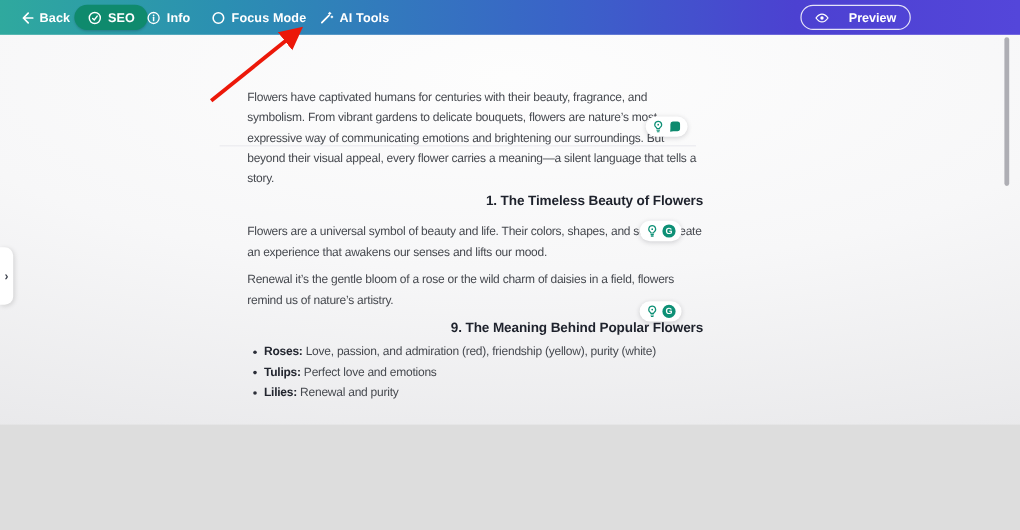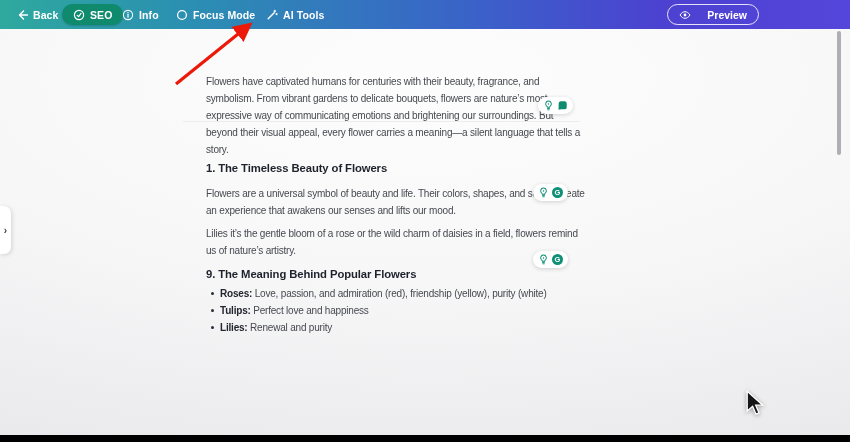--- a/index.html
+++ b/index.html
@@ -1,17 +1,17 @@
 <!DOCTYPE html>
 <html><head>
 <meta charset="utf-8">
 <style>
   html,body{margin:0;padding:0;background:#ddd;}
   .screen{
-    position:relative;width:850px;height:442px;overflow:hidden;
+    position:relative;width:850px;height:354px;overflow:hidden;
     background:radial-gradient(120% 95% at 50% 18%, #fdfdfd 0%, #f7f7f8 48%, #e8e8ea 100%);
     font-family:"Liberation Sans",sans-serif;
   }
   
   .topbar{
     position:absolute;left:0;top:0;width:850px;height:29px;z-index:4;
     background:linear-gradient(90deg,#2fa99e 0%,#2b8fb2 22%,#3a63c8 55%,#4c41d1 78%,#5446da 100%);
   }
   .tb-item{
     position:absolute;top:0;height:29px;display:flex;align-items:center;gap:5px;
@@ -30,21 +30,21 @@
   .arrow-layer{position:absolute;left:0;top:0;width:850px;height:442px;z-index:6;pointer-events:none}
   
   .content{position:absolute;left:206px;top:60px;width:380px;z-index:1}
   .content h1{
     margin:0;font-size:19px;line-height:29px;font-weight:700;color:#232a38;letter-spacing:-.1px;
   }
   .content p{
     margin:0;font-size:10px;line-height:17px;color:#46494f;letter-spacing:-.2px;
   }
   .content h2{
-    margin:0;font-size:11.3px;line-height:17px;font-weight:700;color:#1e222c;letter-spacing:-.1px;
+    margin:0;font-size:11.3px;line-height:17px;font-weight:700;color:#1e222c;letter-spacing:-.1px;text-align:right;
   }
   .mt-intro{margin-top:13px !important}
   .mt-h1a{margin-top:2px !important}
   .mt-p2{margin-top:8px !important}
   .mt-p3{margin-top:6px !important}
   .mt-h2a{margin-top:7px !important}
   .mt-p4{margin-top:8px !important}
   .content ul{margin:2px 0 0;padding:0 0 0 14px;list-style:none}
   .content li{position:relative;font-size:10px;line-height:17px;color:#46494f;letter-spacing:-.2px}
   .content li::before{content:"";position:absolute;left:-9px;top:7px;width:3px;height:3px;border-radius:50%;background:#2b2e38}
@@ -141,28 +141,28 @@
   <div class="divider"></div>
 
   <div class="content">
 
     <p class="mt-intro">Flowers have captivated humans for centuries with their beauty, fragrance, and symbolism. From vibrant gardens to delicate bouquets, flowers are nature’s most expressive way of communicating emotions and brightening our surroundings. But beyond their visual appeal, every flower carries a meaning—a silent language that tells a story.</p>
 
     <h2 class="mt-h1a">1. The Timeless Beauty of Flowers</h2>
 
     <p class="mt-p2">Flowers are a universal symbol of beauty and life. Their colors, shapes, and scents create an experience that awakens our senses and lifts our mood.</p>
 
-    <p class="mt-p3">Lilies it’s the gentle bloom of a rose or the wild charm of daisies in a field, flowers remind us of nature’s artistry.</p>
+    <p class="mt-p3">Renewal it’s the gentle bloom of a rose or the wild charm of daisies in a field, flowers remind us of nature’s artistry.</p>
 
     <h2 class="mt-h2a">9. The Meaning Behind Popular Flowers</h2>
 
 
     <ul>
       <li><b>Roses:</b><span> Love, passion, and admiration (red), friendship (yellow), purity (white)</span></li>
-      <li><b>Tulips:</b><span> Perfect love and happiness</span></li>
+      <li><b>Tulips:</b><span> Perfect love and emotions</span></li>
       <li><b>Lilies:</b><span> Renewal and purity</span></li>
     </ul>
   </div>
 
   <div class="pill pill-title">
     <svg width="11" height="11" viewBox="0 0 12 12">
         <path d="M6 1.2a3.1 3.1 0 0 0-1.7 5.7c.3.2.5.55.5.9h2.4c0-.35.2-.7.5-.9A3.1 3.1 0 0 0 6 1.2z" fill="none" stroke="#0e9076" stroke-width="1.1"></path>
         <path d="M4.9 9.3h2.2M5.2 10.7h1.6" stroke="#0e9076" stroke-width="1" stroke-linecap="round"></path>
         <circle cx="6" cy="4.3" r=".8" fill="#0e9076"></circle>
       </svg>

